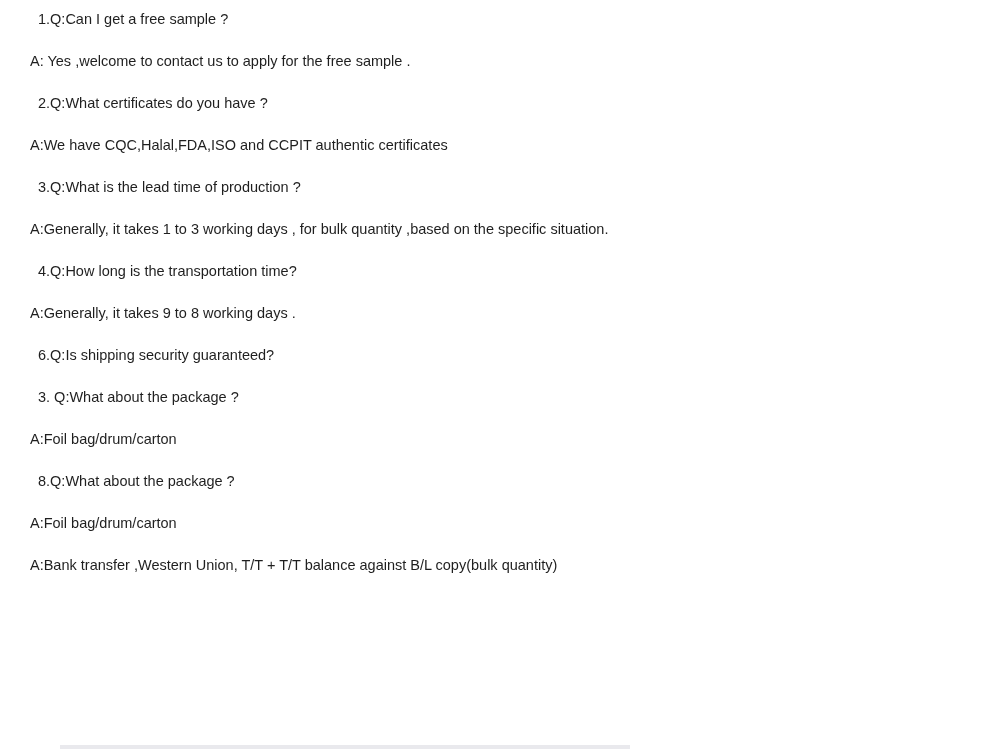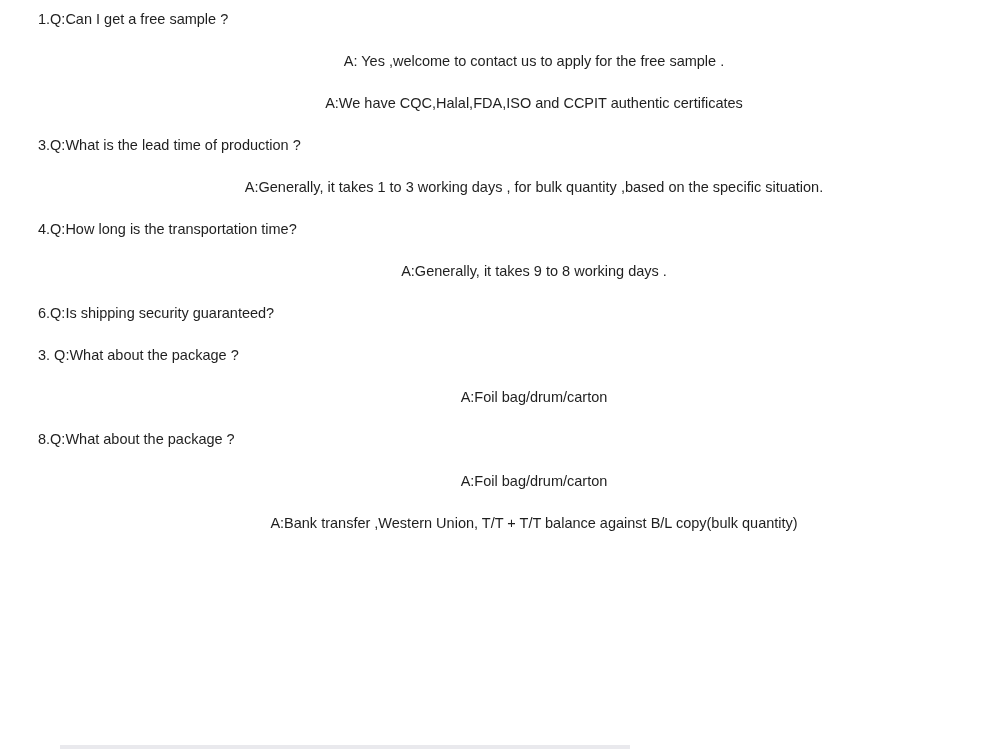--- a/index.html
+++ b/index.html
@@ -23,37 +23,38 @@
     left: 0;
     width: 1000px;
   }
   .row {
     height: 42px;
     line-height: 42px;
     white-space: pre;
     overflow: visible;
   }
   .q { padding-left: 38px; }
-  .a { padding-left: 68px; text-align: center; }
+  .a { padding-left: 30px; }
   .artifact {
     position: absolute;
     left: 60px;
     top: 745px;
     width: 570px;
     height: 4px;
     background: #e9e9ed;
   }
 </style>
 </head>
 <body>
 
 <div class="faq">
   <div class="row q">1.Q:Can I get a free sample ?</div>
   <div class="row a">A: Yes ,welcome to contact us to apply for the free sample .</div>
 
+  <div class="row q">2.Q:What certificates do you have ?</div>
   <div class="row a">A:We have CQC,Halal,FDA,ISO and CCPIT authentic certificates</div>
 
   <div class="row q">3.Q:What is the lead time of production ?</div>
   <div class="row a">A:Generally, it takes 1 to 3 working days , for bulk quantity ,based on the specific situation.</div>
 
   <div class="row q">4.Q:How long is the transportation time?</div>
   <div class="row a">A:Generally, it takes 9 to 8 working days .</div>
 
 
   <div class="row q">6.Q:Is shipping security guaranteed?</div>

